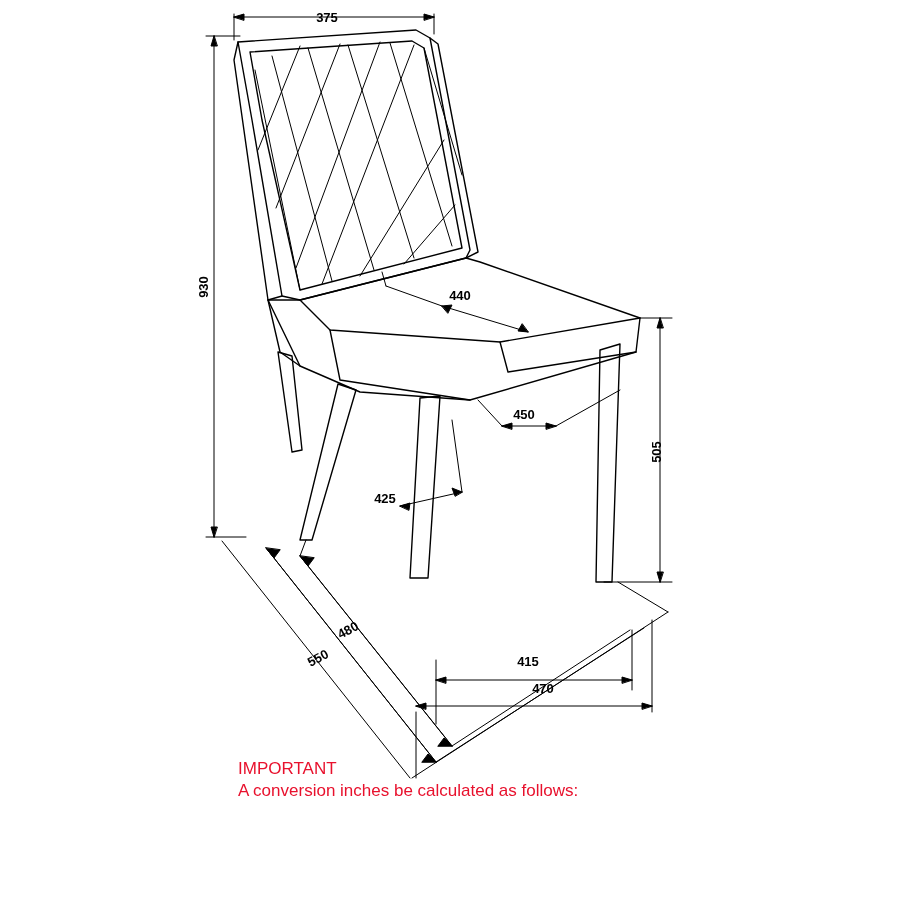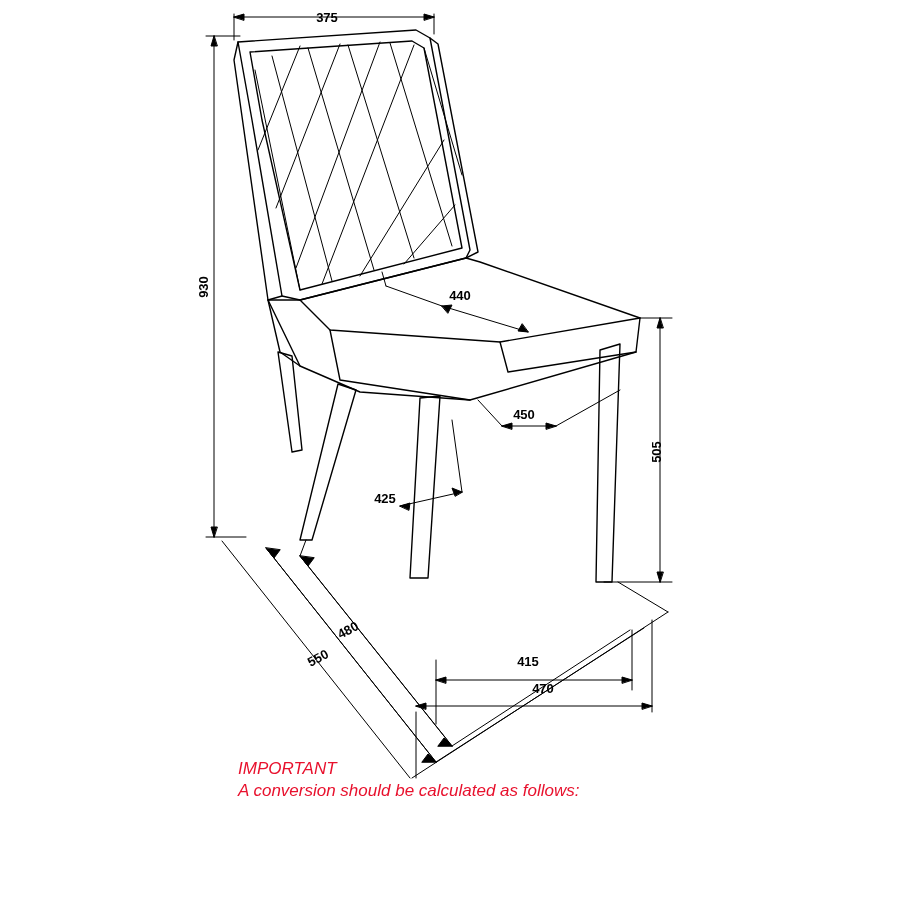--- a/index.html
+++ b/index.html
@@ -34,21 +34,20 @@
   }
   .note-block {
     position: absolute;
     left: 238px;
     top: 758px;
     width: 460px;
     color: #e8112d;
     font-family: "Liberation Sans", sans-serif;
     font-size: 17px;
     line-height: 22px;
-    font-style: italic;
   }
   .note-line {
     display: block;
     white-space: pre;
   }
 </style>
 </head>
 <body>
 
 <div id="stage">
@@ -175,16 +174,16 @@
       <text class="dim-label" x="385" y="503" text-anchor="middle">425</text>
       <text class="dim-label" x="350" y="634" text-anchor="middle" transform="rotate(-28 350 634)">480</text>
       <text class="dim-label" x="320" y="662" text-anchor="middle" transform="rotate(-28 320 662)">550</text>
       <text class="dim-label" x="528" y="666" text-anchor="middle">415</text>
       <text class="dim-label" x="543" y="693" text-anchor="middle">470</text>
     </g>
   </svg>
 
   <div class="note-block">
     <span class="note-line">IMPORTANT</span>
-    <span class="note-line">A conversion should be calculated as follows:</span>
+    <span class="note-line">A conversion inches be calculated as follows:</span>
   </div>
 
 </div>
 
 </body></html>

